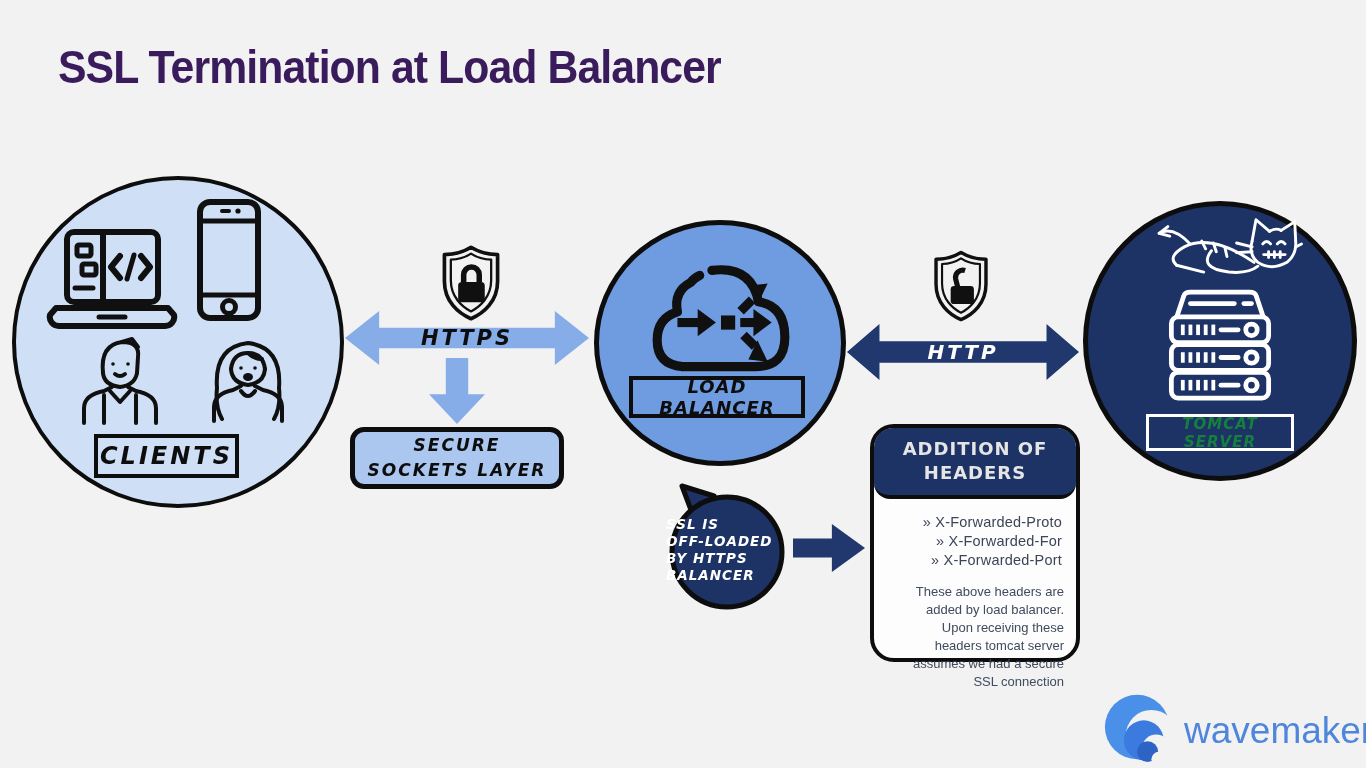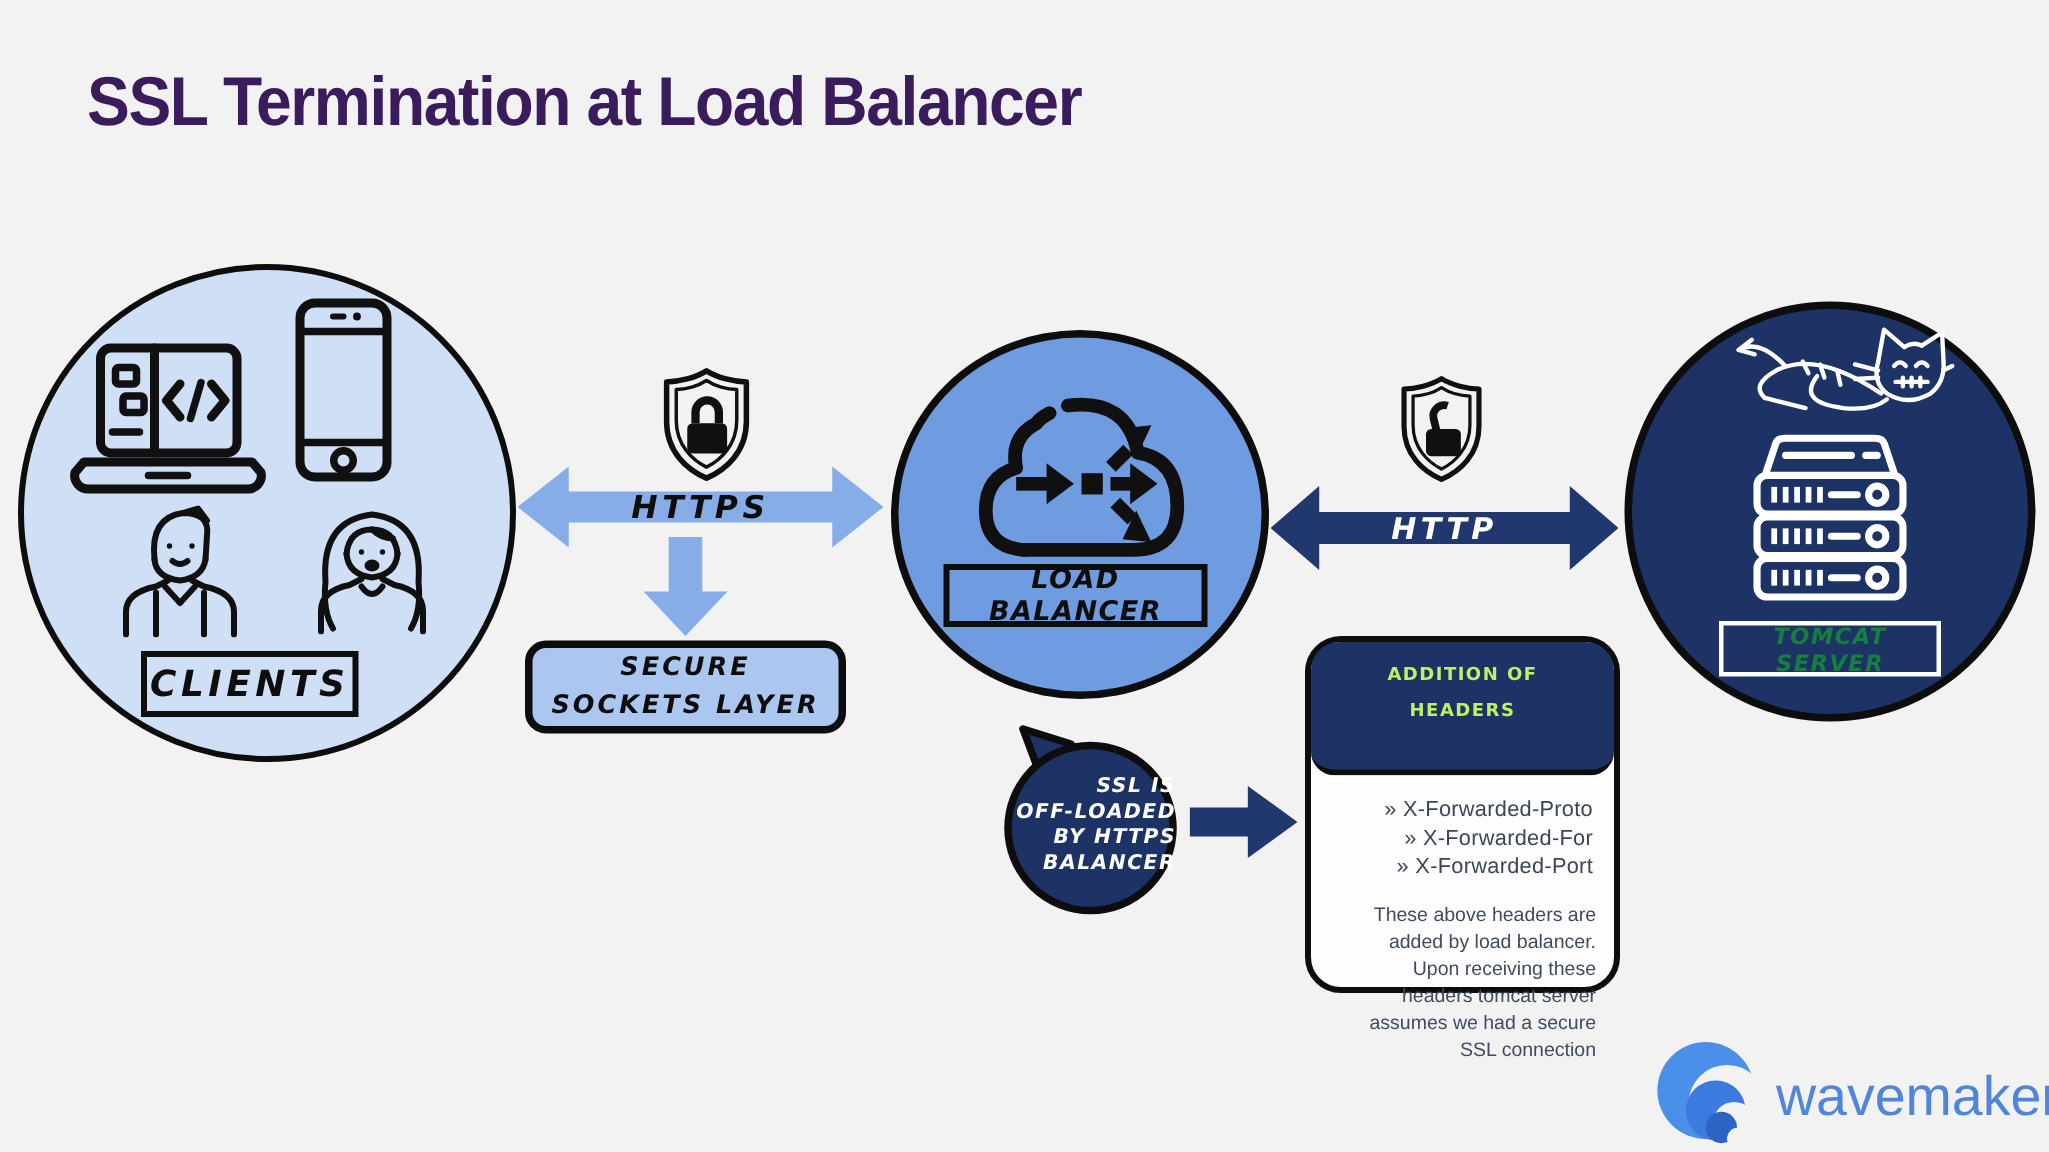--- a/index.html
+++ b/index.html
@@ -52,34 +52,34 @@
   .arrow-right { left:793px; top:524px; width:72px; height:48px; background:#21386e;
                  clip-path:polygon(0 30%, 54% 30%, 54% 0, 100% 50%, 54% 100%, 54% 70%, 0 70%); }
 
   .arrow-label { display:flex; align-items:center; justify-content:center; text-align:center; pointer-events:none; }
   .https-label { left:345px; top:311px; width:244px; height:54px; font-size:21px; letter-spacing:3px; color:#0d0d0d; }
   .http-label  { left:847px; top:324px; width:232px; height:56px; font-size:20px; letter-spacing:3px; color:#ffffff; }
 
   
   .bubble-text {
     left:666px; top:516px; width:118px;
-    text-align:right; color:#ffffff; font-size:13.5px; line-height:17px; letter-spacing:1px;
+    text-align:left; color:#ffffff; font-size:13.5px; line-height:17px; letter-spacing:1px;
   }
 
   
   .card {
     left:870px; top:424px; width:210px; height:238px;
     background:#fdfdfd; border:4px solid #0d0d0d; border-radius:24px;
   }
   .card-header {
     background:#1d3366; border-bottom:4px solid #0d0d0d;
     border-radius:19px 19px 16px 16px;
-    color:#bef264; text-align:center; padding:9px 4px 28px;
+    color:#e5e5e5; text-align:center; padding:9px 4px 10px;
     font-family:"DejaVu Sans", sans-serif; font-weight:bold;
-    font-size:12px; letter-spacing:1px; line-height:24px;
+    font-size:18px; letter-spacing:1px; line-height:24px;
   }
   .card-body { padding:14px 14px 0 18px; color:#3c4658;text-align:right; }
   .hdr-item { font-size:14.5px; line-height:19px; letter-spacing:.2px; }
   .card-note { margin-top:13px; font-size:13px; line-height:18px; color:#3f4b5e; width:172px; }
 
   
   .logo-text { left:1184px; top:710px; font-size:37px; color:#4f86dc; letter-spacing:0; }
 
   svg { display:block; }
 </style>

